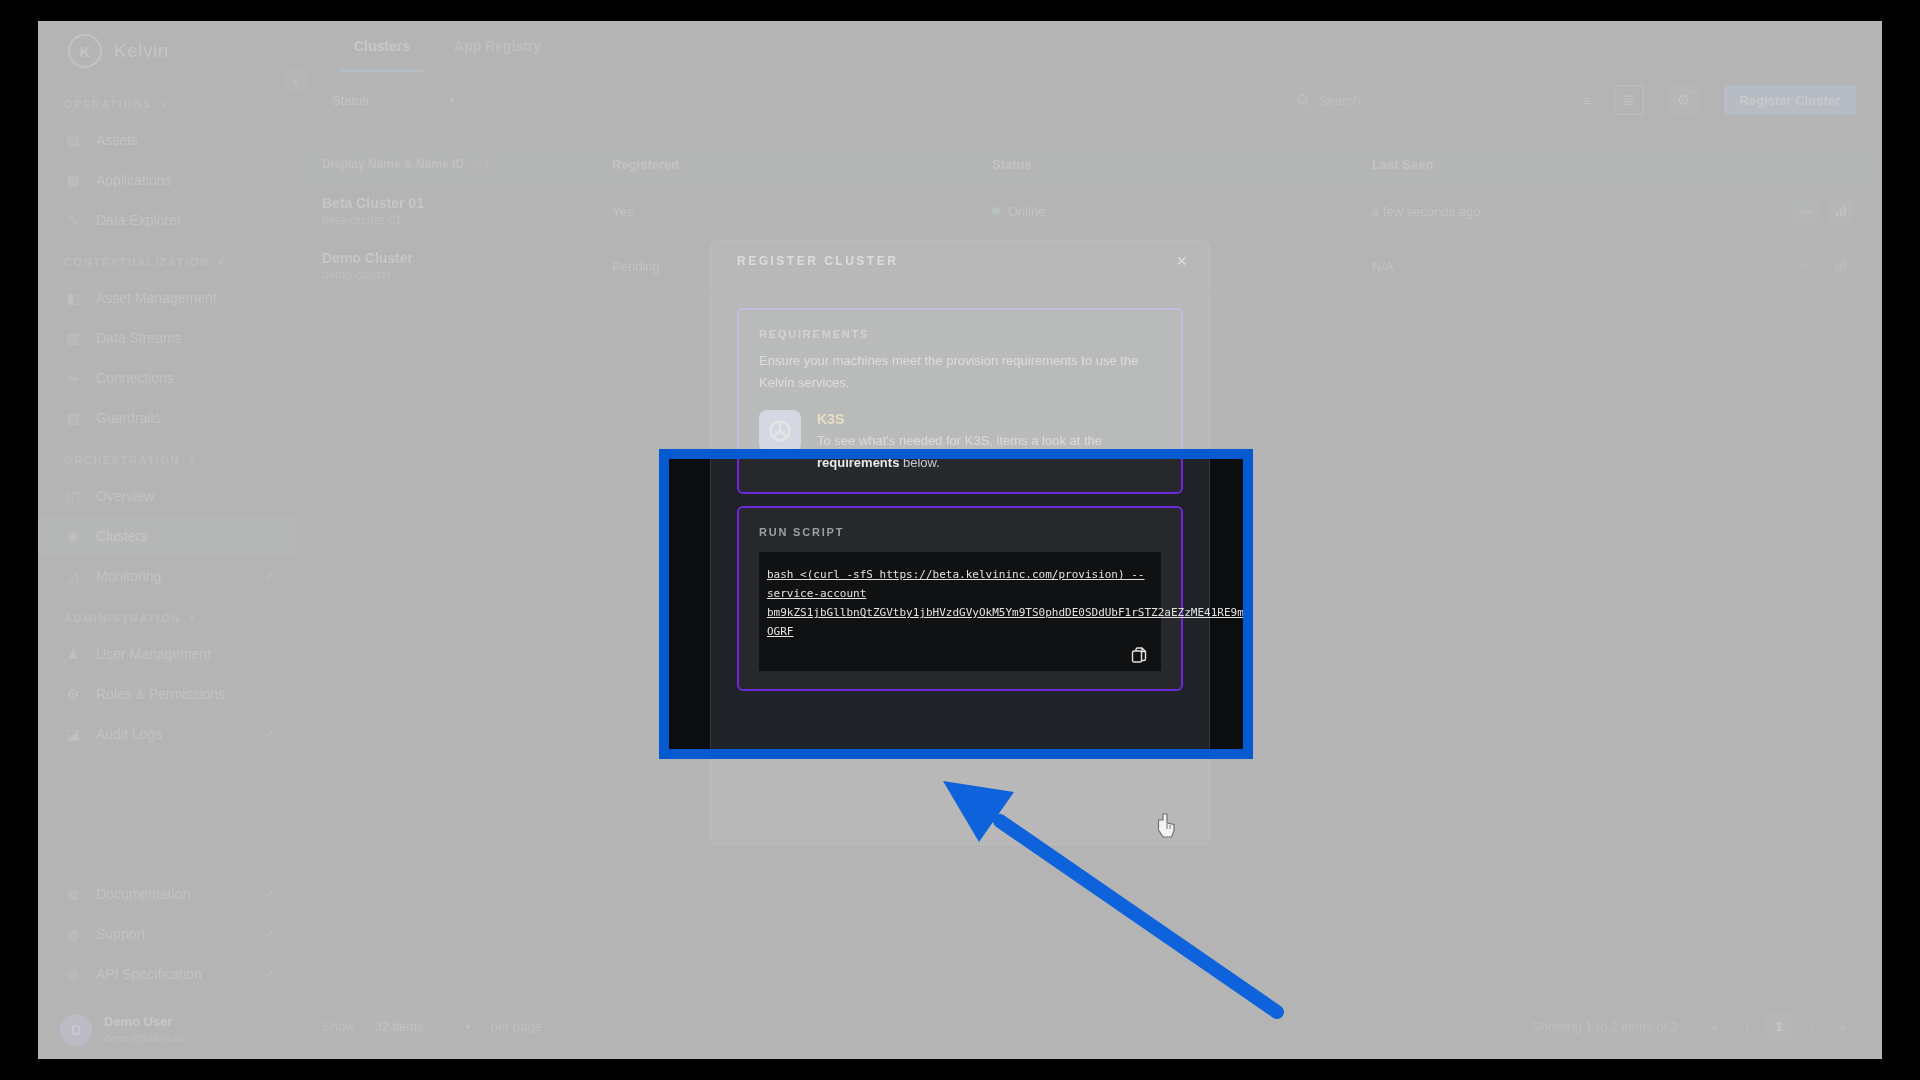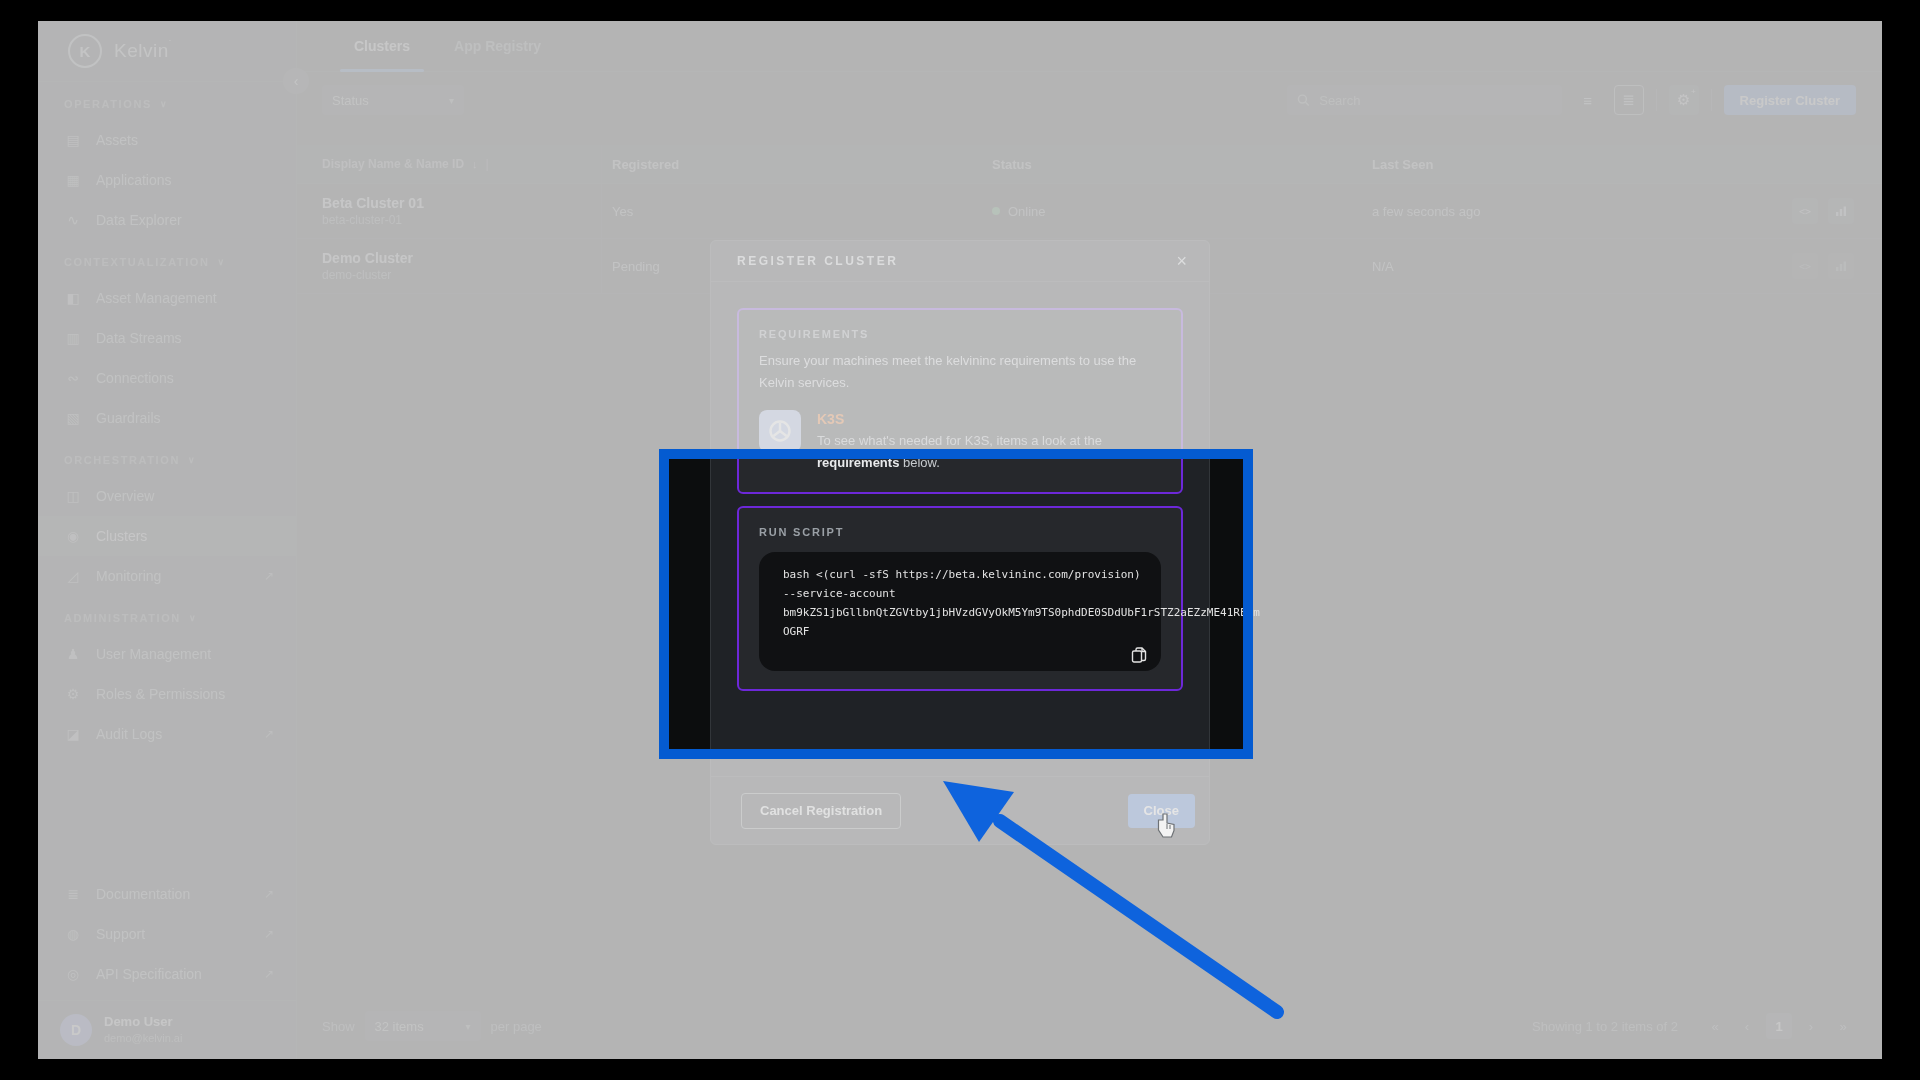--- a/index.html
+++ b/index.html
@@ -91,25 +91,25 @@
     border-radius:6px;z-index:10;box-sizing:border-box;}
   .m-title{height:40px;display:flex;align-items:center;padding:0 22px 0 26px;border-bottom:1px solid #32363a;}
   .m-title-text{color:#cfd3d7;font-size:12px;font-weight:700;letter-spacing:2.5px;}
   .m-close{margin-left:auto;color:#cfd3d7;font-size:18px;line-height:18px;}
   .m-body{padding:26px;}
   .card{border:2px solid #6d28d9;border-radius:6px;background:#26282c;padding:18px 20px;margin-bottom:12px;box-sizing:border-box;}
   .card-label{color:#9aa0a6;font-size:11px;font-weight:700;letter-spacing:1.8px;}
   .card p{margin:10px 0 0 0;color:#d3d7db;font-size:13px;line-height:22px;}
   .k3s-row{display:flex;margin-top:16px;gap:16px;}
   .k3s-icon{width:42px;height:42px;border-radius:8px;background:#a9bfef;flex:none;display:flex;align-items:center;justify-content:center;}
-  .k3s-title{color:#f97316;font-size:14px;font-weight:700;line-height:18px;}
+  .k3s-title{color:#fde047;font-size:14px;font-weight:700;line-height:18px;}
   .k3s-text{color:#c7cbcf;font-size:13px;line-height:22px;margin-top:2px;}
   .k3s-link{color:#e8eaec;font-weight:700;}
-  .codeblock{margin-top:14px;background:#101113;border-radius:16px;padding:13px 14px 8px 24px;
-    font-family:"DejaVu Sans Mono",monospace;font-size:11px;line-height:19px;color:#e3e3e3;position:relative;}
+  .codeblock{margin-top:14px;background:#101113;border-radius:0;padding:13px 14px 8px 8px;
+    font-family:"DejaVu Sans Mono",monospace;font-size:11px;line-height:19px;color:#e3e3e3;position:relative;text-decoration:underline;}
   .copy-row{display:flex;justify-content:flex-end;padding-top:6px;}
   .m-footer{position:absolute;left:0;right:0;bottom:0;height:68px;border-top:1px solid #32363a;display:flex;
     align-items:center;padding:0 14px 0 30px;box-sizing:border-box;}
   .btn-ghost{height:34px;border:1px solid #7c8084;border-radius:4px;color:#e8eaec;font-size:13px;font-weight:600;
     display:flex;align-items:center;padding:0 18px;}
   .btn-close{margin-left:auto;height:34px;background:#356fd0;border-radius:4px;color:#fff;font-size:13px;font-weight:600;
     display:flex;align-items:center;padding:0 16px;}
 
   
   .dim-hole{position:absolute;left:631px;top:438px;width:574px;height:290px;z-index:20;
@@ -341,21 +341,21 @@
     <div class="backdrop"></div>
 
     <div class="modal">
       <div class="m-title">
         <span class="m-title-text">REGISTER CLUSTER</span>
         <span class="m-close">×</span>
       </div>
       <div class="m-body">
         <div class="card">
           <div class="card-label">REQUIREMENTS</div>
-          <p>Ensure your machines meet the kelvininc requirements to use the Kelvin services.</p>
+          <p>Ensure your machines meet the provision requirements to use the Kelvin services.</p>
           <div class="k3s-row">
             <div class="k3s-icon">
               <svg width="24" height="24" viewBox="0 0 24 24">
                 <circle cx="12" cy="12" r="9.5" fill="none" stroke="#ffffff" stroke-width="2.4"></circle>
                 <line x1="12" y1="12" x2="12" y2="4" stroke="#ffffff" stroke-width="2.4"></line>
                 <line x1="12" y1="12" x2="5.5" y2="17" stroke="#ffffff" stroke-width="2.4"></line>
                 <line x1="12" y1="12" x2="18.5" y2="17" stroke="#ffffff" stroke-width="2.4"></line>
               </svg>
             </div>
             <div>
@@ -376,24 +376,20 @@
             <div class="copy-row">
               <svg width="16" height="16" viewBox="0 0 16 16">
                 <rect x="1.5" y="4" width="9" height="11" rx="1.5" fill="#101113" stroke="#e3e3e3" stroke-width="1.4"></rect>
                 <path d="M5 4V2.5A1.5 1.5 0 0 1 6.5 1H11l3.5 3.5V12a1.5 1.5 0 0 1-1.5 1.5h-2.5" fill="none" stroke="#e3e3e3" stroke-width="1.4"></path>
                 <path d="M11 1v3.5h3.5" fill="none" stroke="#e3e3e3" stroke-width="1.4"></path>
               </svg>
             </div>
           </div>
         </div>
       </div>
-      <div class="m-footer">
-        <div class="btn-ghost">Cancel Registration</div>
-        <div class="btn-close">Close</div>
-      </div>
     </div>
 
     <div class="dim-hole"></div>
     <div class="hl-border"></div>
 
     <svg class="arrow-svg" width="1844" height="1038" viewBox="0 0 1844 1038">
       <line x1="1239" y1="991" x2="962" y2="800" stroke="#0e63dd" stroke-width="14" stroke-linecap="round"></line>
       <polygon points="905,760 941,821 976,771" fill="#0e63dd"></polygon>
     </svg>
 

